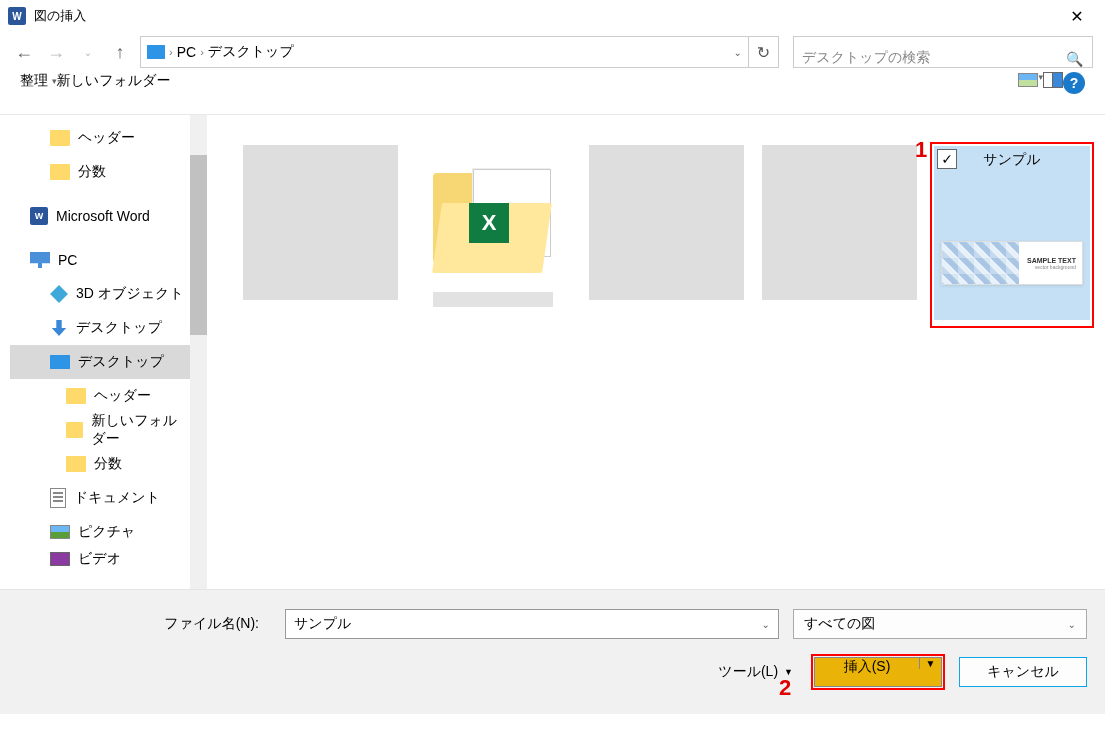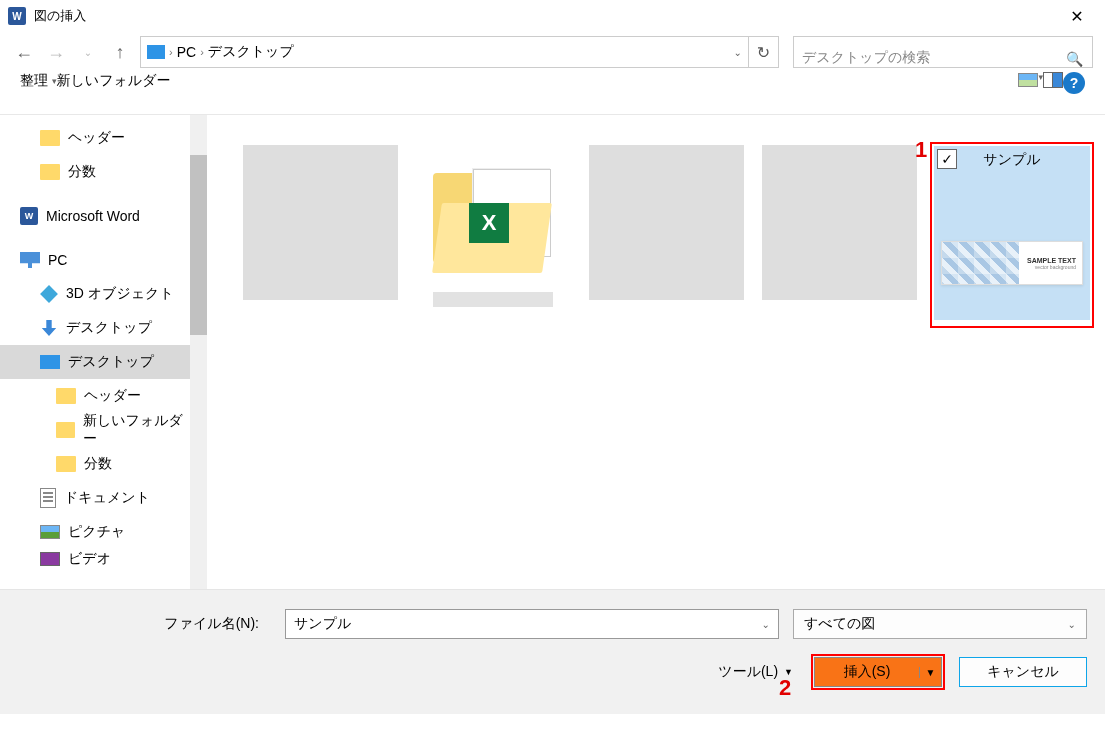--- a/index.html
+++ b/index.html
@@ -33,21 +33,21 @@
 .thumb-ic { width: 20px; height: 14px; background: linear-gradient(#6cb6f5 50%, #c0e0a0 50%); border: 1px solid #888; }
 .preview-ic { width: 20px; height: 16px; display: flex; }
 .preview-ic span:first-child { width: 50%; height: 100%; border: 1px solid #666; background: #fff; }
 .preview-ic span:last-child { width: 50%; height: 100%; border: 1px solid #666; border-left: none; background: #3b88d8; }
 .help-ic { width: 22px; height: 22px; border-radius: 50%; background: #1979ca; color: #fff; display: flex; align-items: center; justify-content: center; font-size: 14px; font-weight: bold; }
 
 .main { display: flex; height: 475px; border-top: 1px solid #e8e8e8; }
 .sidebar { width: 208px; height: 100%; overflow-y: hidden; position: relative; }
 .side-scroll { position: absolute; right: 0; top: 0; width: 17px; height: 100%; background: #f0f0f0; }
 .side-scroll .thumb { width: 100%; height: 180px; background: #c1c1c1; margin-top: 40px; }
-.sidebar-content { width: 191px; padding-top: 6px; }
+.sidebar-content { width: 191px; padding-top: 6px; padding-left: 10px; }
 .tree-item { height: 34px; display: flex; align-items: center; font-size: 14px; padding-left: 40px; gap: 8px; }
 .tree-item.l0 { padding-left: 20px; }
 .tree-item.l2 { padding-left: 56px; }
 .tree-item.selected { background: #d9d9d9; }
 .tree-item .folder-ic { width: 20px; height: 16px; background: #ffd96a; border-radius: 1px; }
 .tree-item .word-ic { width: 18px; height: 18px; background: #2b579a; color: #fff; font-size: 9px; font-weight: bold; display: flex; align-items: center; justify-content: center; border-radius: 2px; }
 .tree-item .pc-ic { width: 20px; height: 16px; background: #4a90d9; clip-path: polygon(0 0, 100% 0, 100% 70%, 60% 70%, 60% 100%, 40% 100%, 40% 70%, 0 70%); }
 .tree-item .cube-ic { width: 18px; height: 18px; background: #3ea8db; transform: rotate(45deg) scale(0.7); }
 .tree-item .dl-ic { width: 18px; height: 16px; background: #3b88d8; clip-path: polygon(35% 0, 65% 0, 65% 50%, 90% 50%, 50% 100%, 10% 50%, 35% 50%); }
 .tree-item .desk-ic { width: 20px; height: 14px; background: #2e94e6; }
@@ -88,21 +88,21 @@
 .row1 .fn-input { width: 494px; height: 30px; border: 1px solid #999; background: #fff; display: flex; align-items: center; padding: 0 8px; font-size: 14px; }
 .row1 .fn-input .val { flex: 1; }
 .row1 .fn-input .dd { font-size: 10px; color: #666; }
 .row1 .filter { width: 294px; height: 30px; border: 1px solid #aaa; background: #fdfdfd; display: flex; align-items: center; padding: 0 10px; margin-left: 14px; font-size: 14px; }
 .row1 .filter .val { flex: 1; }
 .row1 .filter .dd { font-size: 10px; color: #666; }
 .row2 { display: flex; align-items: center; justify-content: flex-end; height: 36px; gap: 14px; padding-right: 2px; }
 .row2 .tools { font-size: 14px; display: flex; align-items: center; gap: 6px; margin-right: 4px; }
 .row2 .tools .dd { font-size: 9px; }
 .insert-btn-wrap { border: 2px solid red; padding: 1px; }
-.insert-btn { width: 128px; height: 30px; border: 1px solid #888; background: #f97316; display: flex; align-items: center; }
+.insert-btn { width: 128px; height: 30px; border: 1px solid #888; background: #eab308; display: flex; align-items: flex-start; }
 .insert-btn .main-b { flex: 1; display: flex; align-items: center; justify-content: center; font-size: 14px; }
 .insert-btn .split { width: 22px; border-left: 1px solid #888; display: flex; align-items: center; justify-content: center; font-size: 10px; }
 .cancel-btn { width: 128px; height: 30px; border: 1px solid #0ea5e9; background: #fdfdfd; display: flex; align-items: center; justify-content: center; font-size: 14px; }
 </style>
 </head>
 <body>
 
 <div class="titlebar">
   <div class="app-icon">W</div>
   <div class="title">図の挿入</div>

